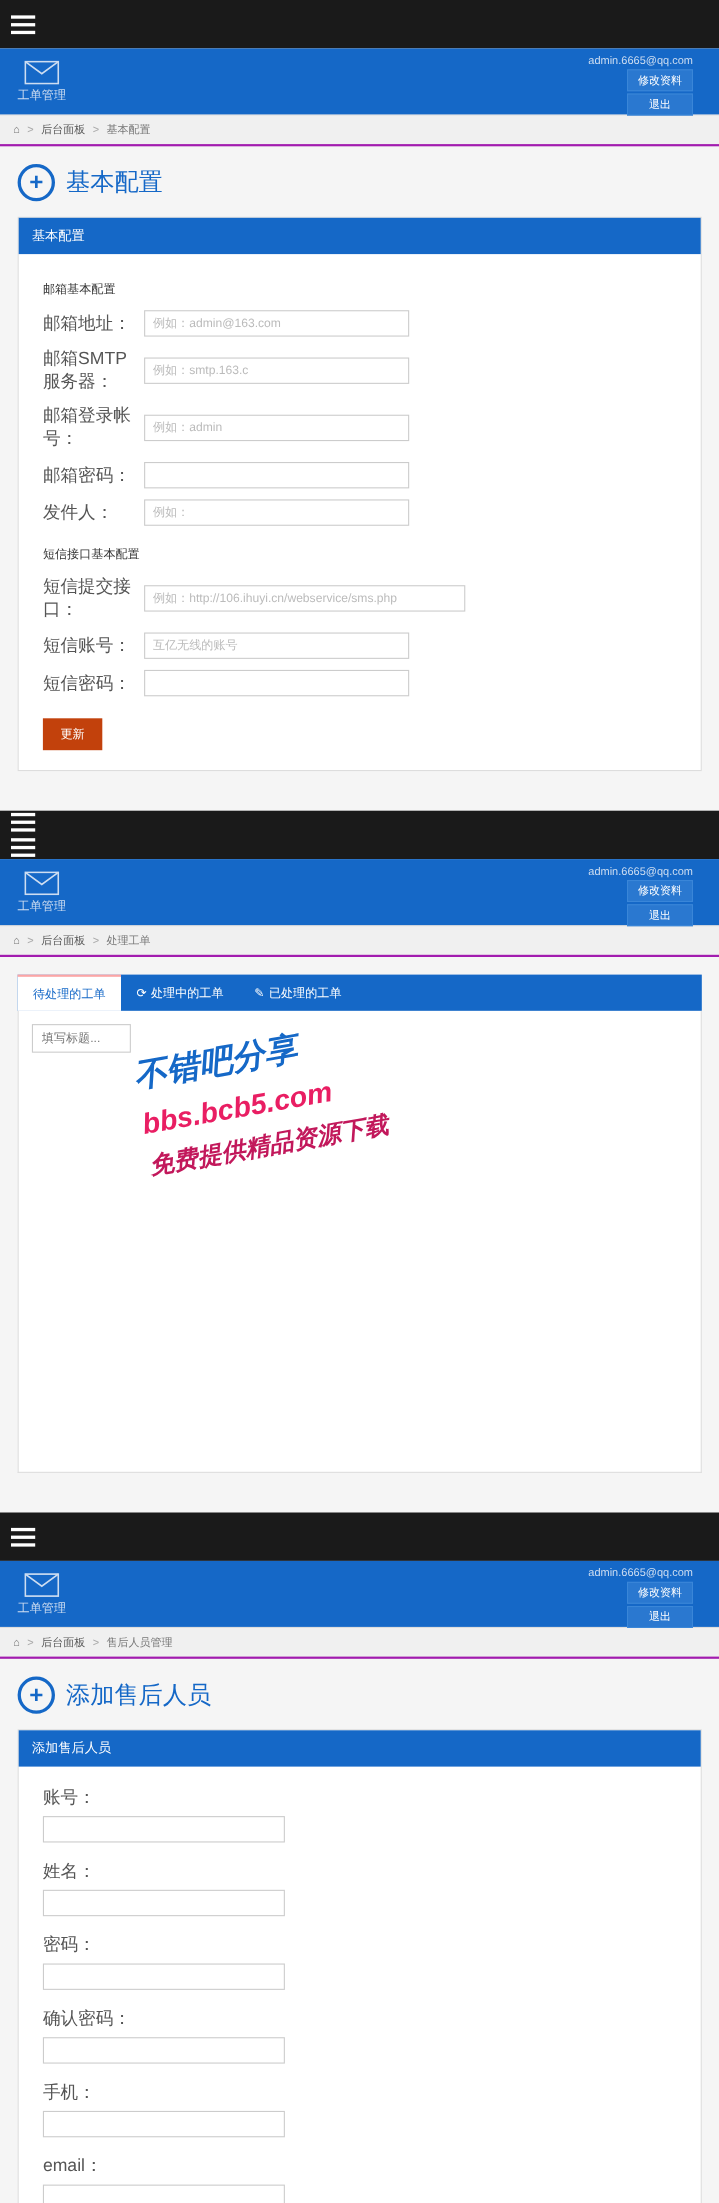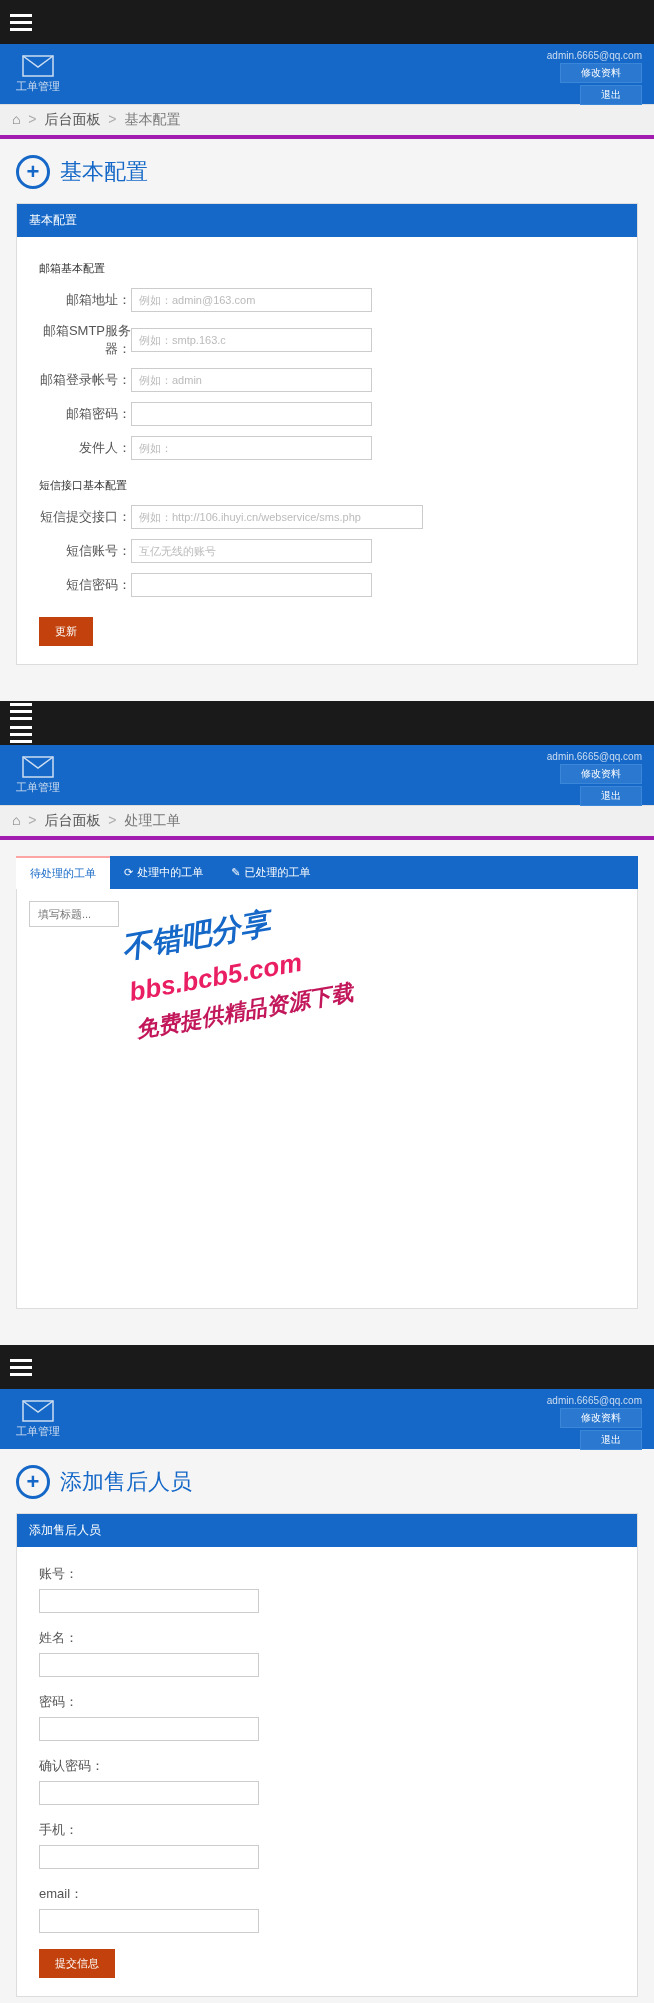--- a/index.html
+++ b/index.html
@@ -4,36 +4,36 @@
 <style>
 *{box-sizing:border-box;margin:0;padding:0;font-family:Arial,"Microsoft YaHei",sans-serif}
 body{background:#f5f5f5;width:654px}
 .screen{width:654px;background:#f5f5f5;margin-bottom:20px}
 .topbar{background:#1a1a1a;height:44px;display:flex;align-items:center;padding:0 10px}
 .hamburger{display:flex;flex-direction:column;gap:4px;cursor:pointer}
 .hamburger span{display:block;width:22px;height:3px;background:#fff}
 .bluebar{background:#1568c7;height:60px;position:relative;display:flex;align-items:center;padding:0 16px;color:#fff}
 .brand{display:flex;flex-direction:column;align-items:center;gap:2px}
 .brand-title{font-size:11px;color:#cdddf1}
-.usermenu{position:absolute;right:12px;top:6px;display:flex;flex-direction:column;align-items:flex-end;gap:2px;font-size:10px}
+.usermenu{position:absolute;right:24px;top:6px;display:flex;flex-direction:column;align-items:flex-end;gap:2px;font-size:10px}
 .usermenu .email{color:#cdddf1}
-.usermenu .btn{background:#2a78d0;border:1px solid #3a86d8;padding:2px 20px;color:#fff;font-size:10px;min-width:60px;text-align:right}
-.breadcrumb{background:#f0f0f0;border-top:1px solid #ddd;border-bottom:4px solid #a21caf;padding:6px 12px;font-size:14px;color:#777}
+.usermenu .btn{background:#2a78d0;border:1px solid #3a86d8;padding:2px 8px;color:#fff;font-size:10px;min-width:60px;text-align:center}
+.breadcrumb{background:#f0f0f0;border-top:1px solid #ddd;border-bottom:2px solid #a21caf;padding:6px 12px;font-size:10px;color:#777}
 .breadcrumb a{color:#555;text-decoration:none}
 .breadcrumb .sep{margin:0 4px;color:#aaa}
 .page{padding:16px}
 .page-title{display:flex;align-items:center;gap:10px;margin-bottom:14px}
 .circle-plus{width:34px;height:34px;border:3px solid #1568c7;border-radius:50%;display:flex;align-items:center;justify-content:center;color:#1568c7;font-size:22px;font-weight:bold}
 .page-title h1{color:#1568c7;font-size:22px;font-weight:normal}
 .panel{border:1px solid #ddd;background:#fff}
 .panel-head{background:#1568c7;color:#fff;font-size:12px;padding:8px 12px}
 .panel-body{padding:18px 22px}
 .section-label{font-size:11px;color:#333;margin:6px 0 12px;font-weight:normal}
 .form-row{display:flex;align-items:center;margin-bottom:10px}
-.form-row label{width:92px;font-size:13px;color:#555;text-align:right}
+.form-row label{width:92px;font-size:16px;color:#555;text-align:left}
 .form-row input{border:1px solid #ccc;padding:5px 7px;font-size:11px;width:241px;color:#333}
 .form-row input::placeholder{color:#bbb}
 .btn-primary{background:#c2410c;color:#fff;border:none;padding:7px 16px;font-size:11px;cursor:pointer}
 .tabs{display:flex;background:#1568c7}
 .tab{padding:8px 14px;font-size:11px;color:#fff;cursor:pointer;display:flex;align-items:center;gap:4px}
 .tab.active{background:#fff;color:#1568c7;border-top:2px solid #fca5a5}
 .tab-content{background:#fff;border:1px solid #ddd;border-top:none;min-height:420px;padding:12px;position:relative}
 .search-box{border:1px solid #ccc;padding:6px 8px;font-size:11px;width:90px}
 .watermark{position:absolute;top:20px;left:110px;font-style:italic;font-weight:bold;pointer-events:none;transform:rotate(-10deg)}
 .watermark .l1{color:#1568c7;font-size:30px;font-family:cursive}
@@ -204,20 +204,27 @@
           <path d="M1 1 L16 12 L31 1" fill="none" stroke="#cdddf1" stroke-width="1.5"></path>
         </svg>
       <span class="brand-title">工单管理</span>
     </div>
     <div class="usermenu">
       <span class="email">admin.6665@qq.com</span>
       <span class="btn">修改资料</span>
       <span class="btn">退出</span>
     </div>
   </div>
+  <div class="breadcrumb">
+    <span>⌂</span>
+    <span class="sep">&gt;</span>
+    <a>后台面板</a>
+    <span class="sep">&gt;</span>
+    <span>售后人员管理</span>
+  </div>
   <div class="page">
     <div class="page-title">
       <div class="circle-plus">+</div>
       <h1>添加售后人员</h1>
     </div>
     <div class="panel">
       <div class="panel-head">添加售后人员</div>
       <div class="panel-body form-vert">
         <div class="form-row">
             <label>账号：</label>

